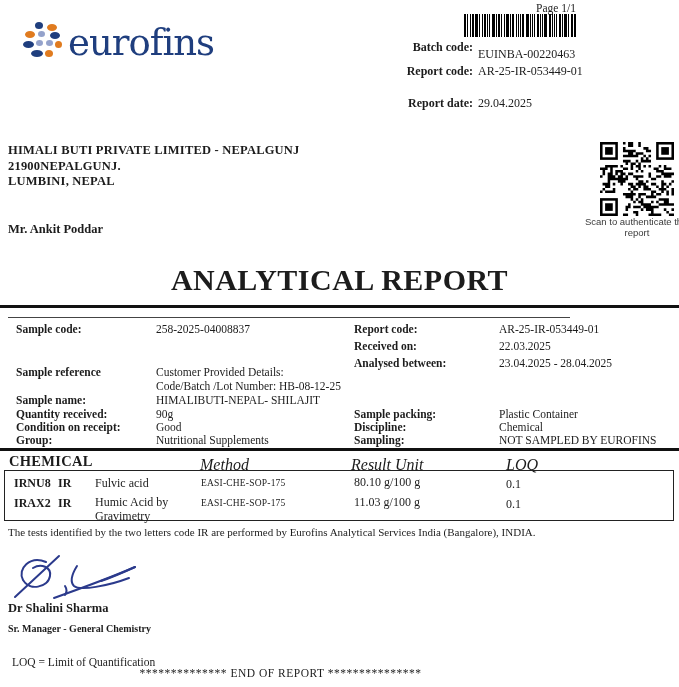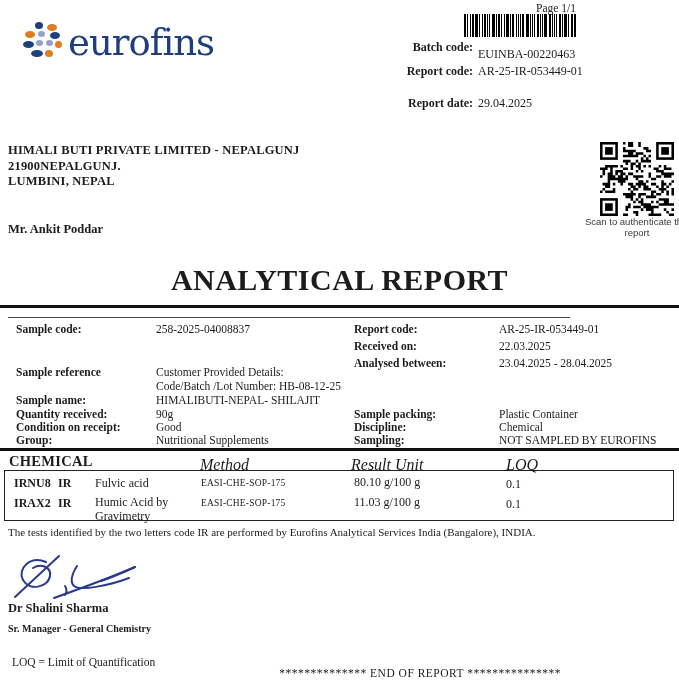--- a/index.html
+++ b/index.html
@@ -45,21 +45,21 @@
   .analyte{white-space:normal;width:102px;line-height:13.5px;}
   .method{font-size:9.5px;letter-spacing:.2px;}
   .result-val{font-size:12px;}
   .footnote{left:8px;top:526px;font-size:11px;}
   
   .sig{left:10px;top:550px;width:132px;height:52px;}
   .sig svg{width:100%;height:100%;}
   .signer-name{left:8px;top:601px;font-size:12.5px;font-weight:bold;}
   .signer-role{left:8px;top:623px;font-size:10px;font-weight:bold;}
   .legend{left:12px;top:656px;font-size:11.5px;}
-  .endline{left:0;top:667px;width:561px;text-align:right;font-size:11.5px;letter-spacing:.5px;}
+  .endline{left:0;top:667px;width:561px;text-align:center;font-size:11.5px;letter-spacing:.5px;}
 </style>
 </head>
 <body>
 
 <div class="page">
 
   <div class="abs logo-mark">
     <span class="dot n" style="left:13px;top:2px;width:8px;height:7px;"></span>
     <span class="dot o" style="left:25px;top:4px;width:10px;height:7px;"></span>
     <span class="dot o" style="left:3px;top:11px;width:10px;height:7px;"></span>

